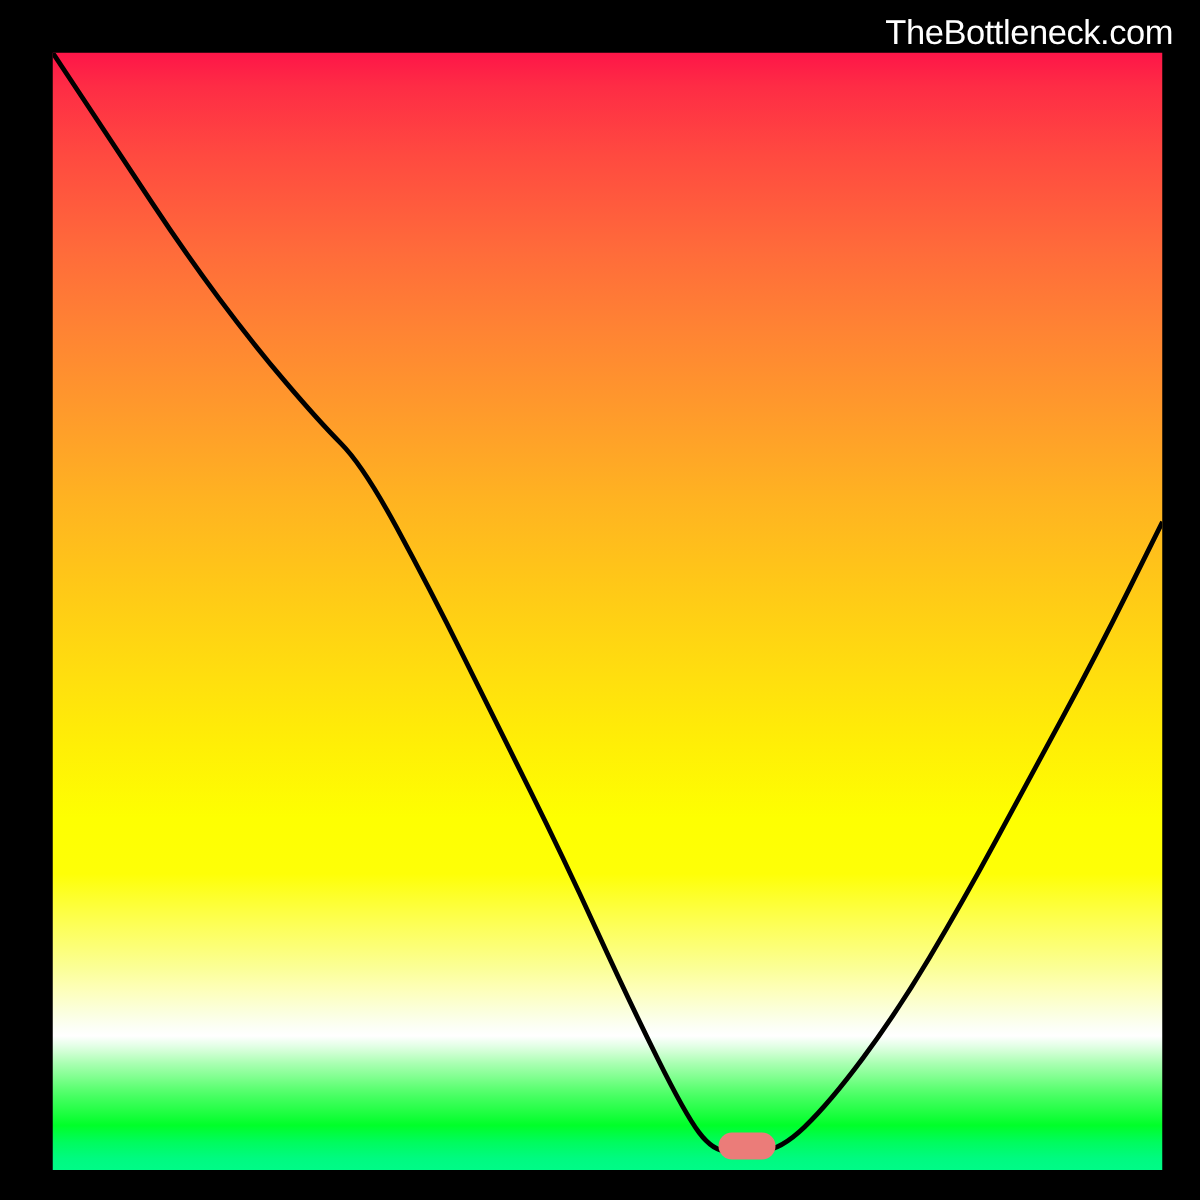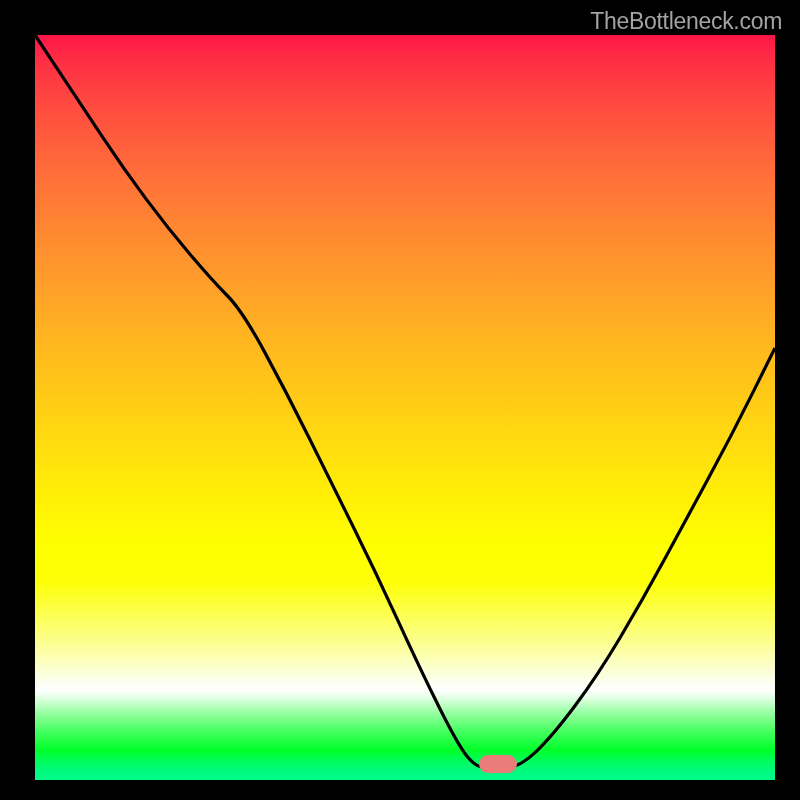--- a/index.html
+++ b/index.html
@@ -65,21 +65,21 @@
   svg.curve {
     position: absolute;
     inset: 0;
     width: 100%;
     height: 100%;
   }
   .attribution {
     position: absolute;
     top: 8px;
     right: 18px;
-    color: #a3a3a3;
+    color: #ffffff;
     font-size: 23px;
     font-weight: 400;
     letter-spacing: -0.3px;
   }
   .marker-pill {
     position: absolute;
     width: 38px;
     height: 18px;
     border-radius: 9px;
     background: #eb7c79;

